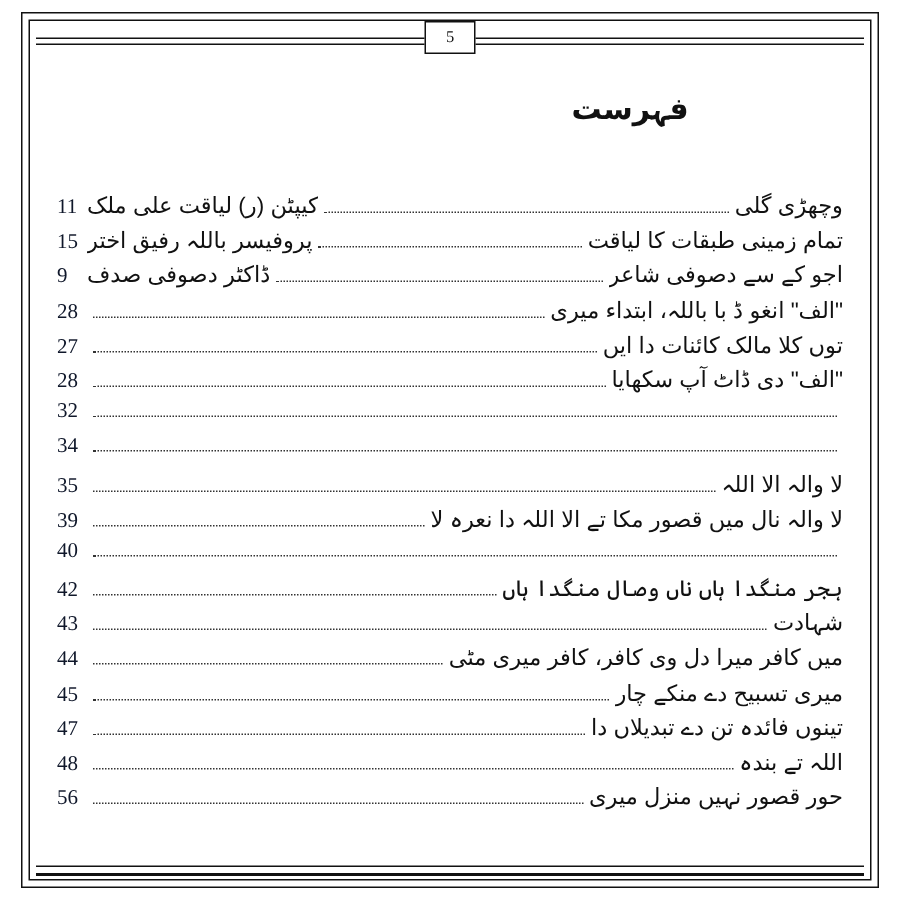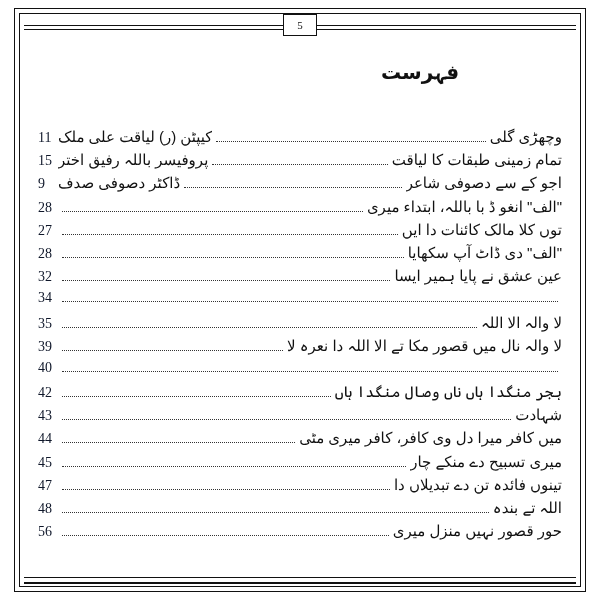--- a/index.html
+++ b/index.html
@@ -202,21 +202,20 @@
       <span class="toc-page">27</span>
     </div>
 
     <div class="toc-row">
       <span class="toc-title">"الف" دی ڈاٹ آپ سکھایا</span>
       <span class="toc-leader"></span>
       <span class="toc-page">28</span>
     </div>
 
     <div class="toc-row">
-      <span class="toc-title">عین عشق نے پایا ہمیر ایسا</span>
       <span class="toc-leader"></span>
       <span class="toc-page">32</span>
     </div>
 
     <div class="toc-row">
       <span class="toc-leader"></span>
       <span class="toc-page">34</span>
     </div>
 
     <div class="toc-row">

